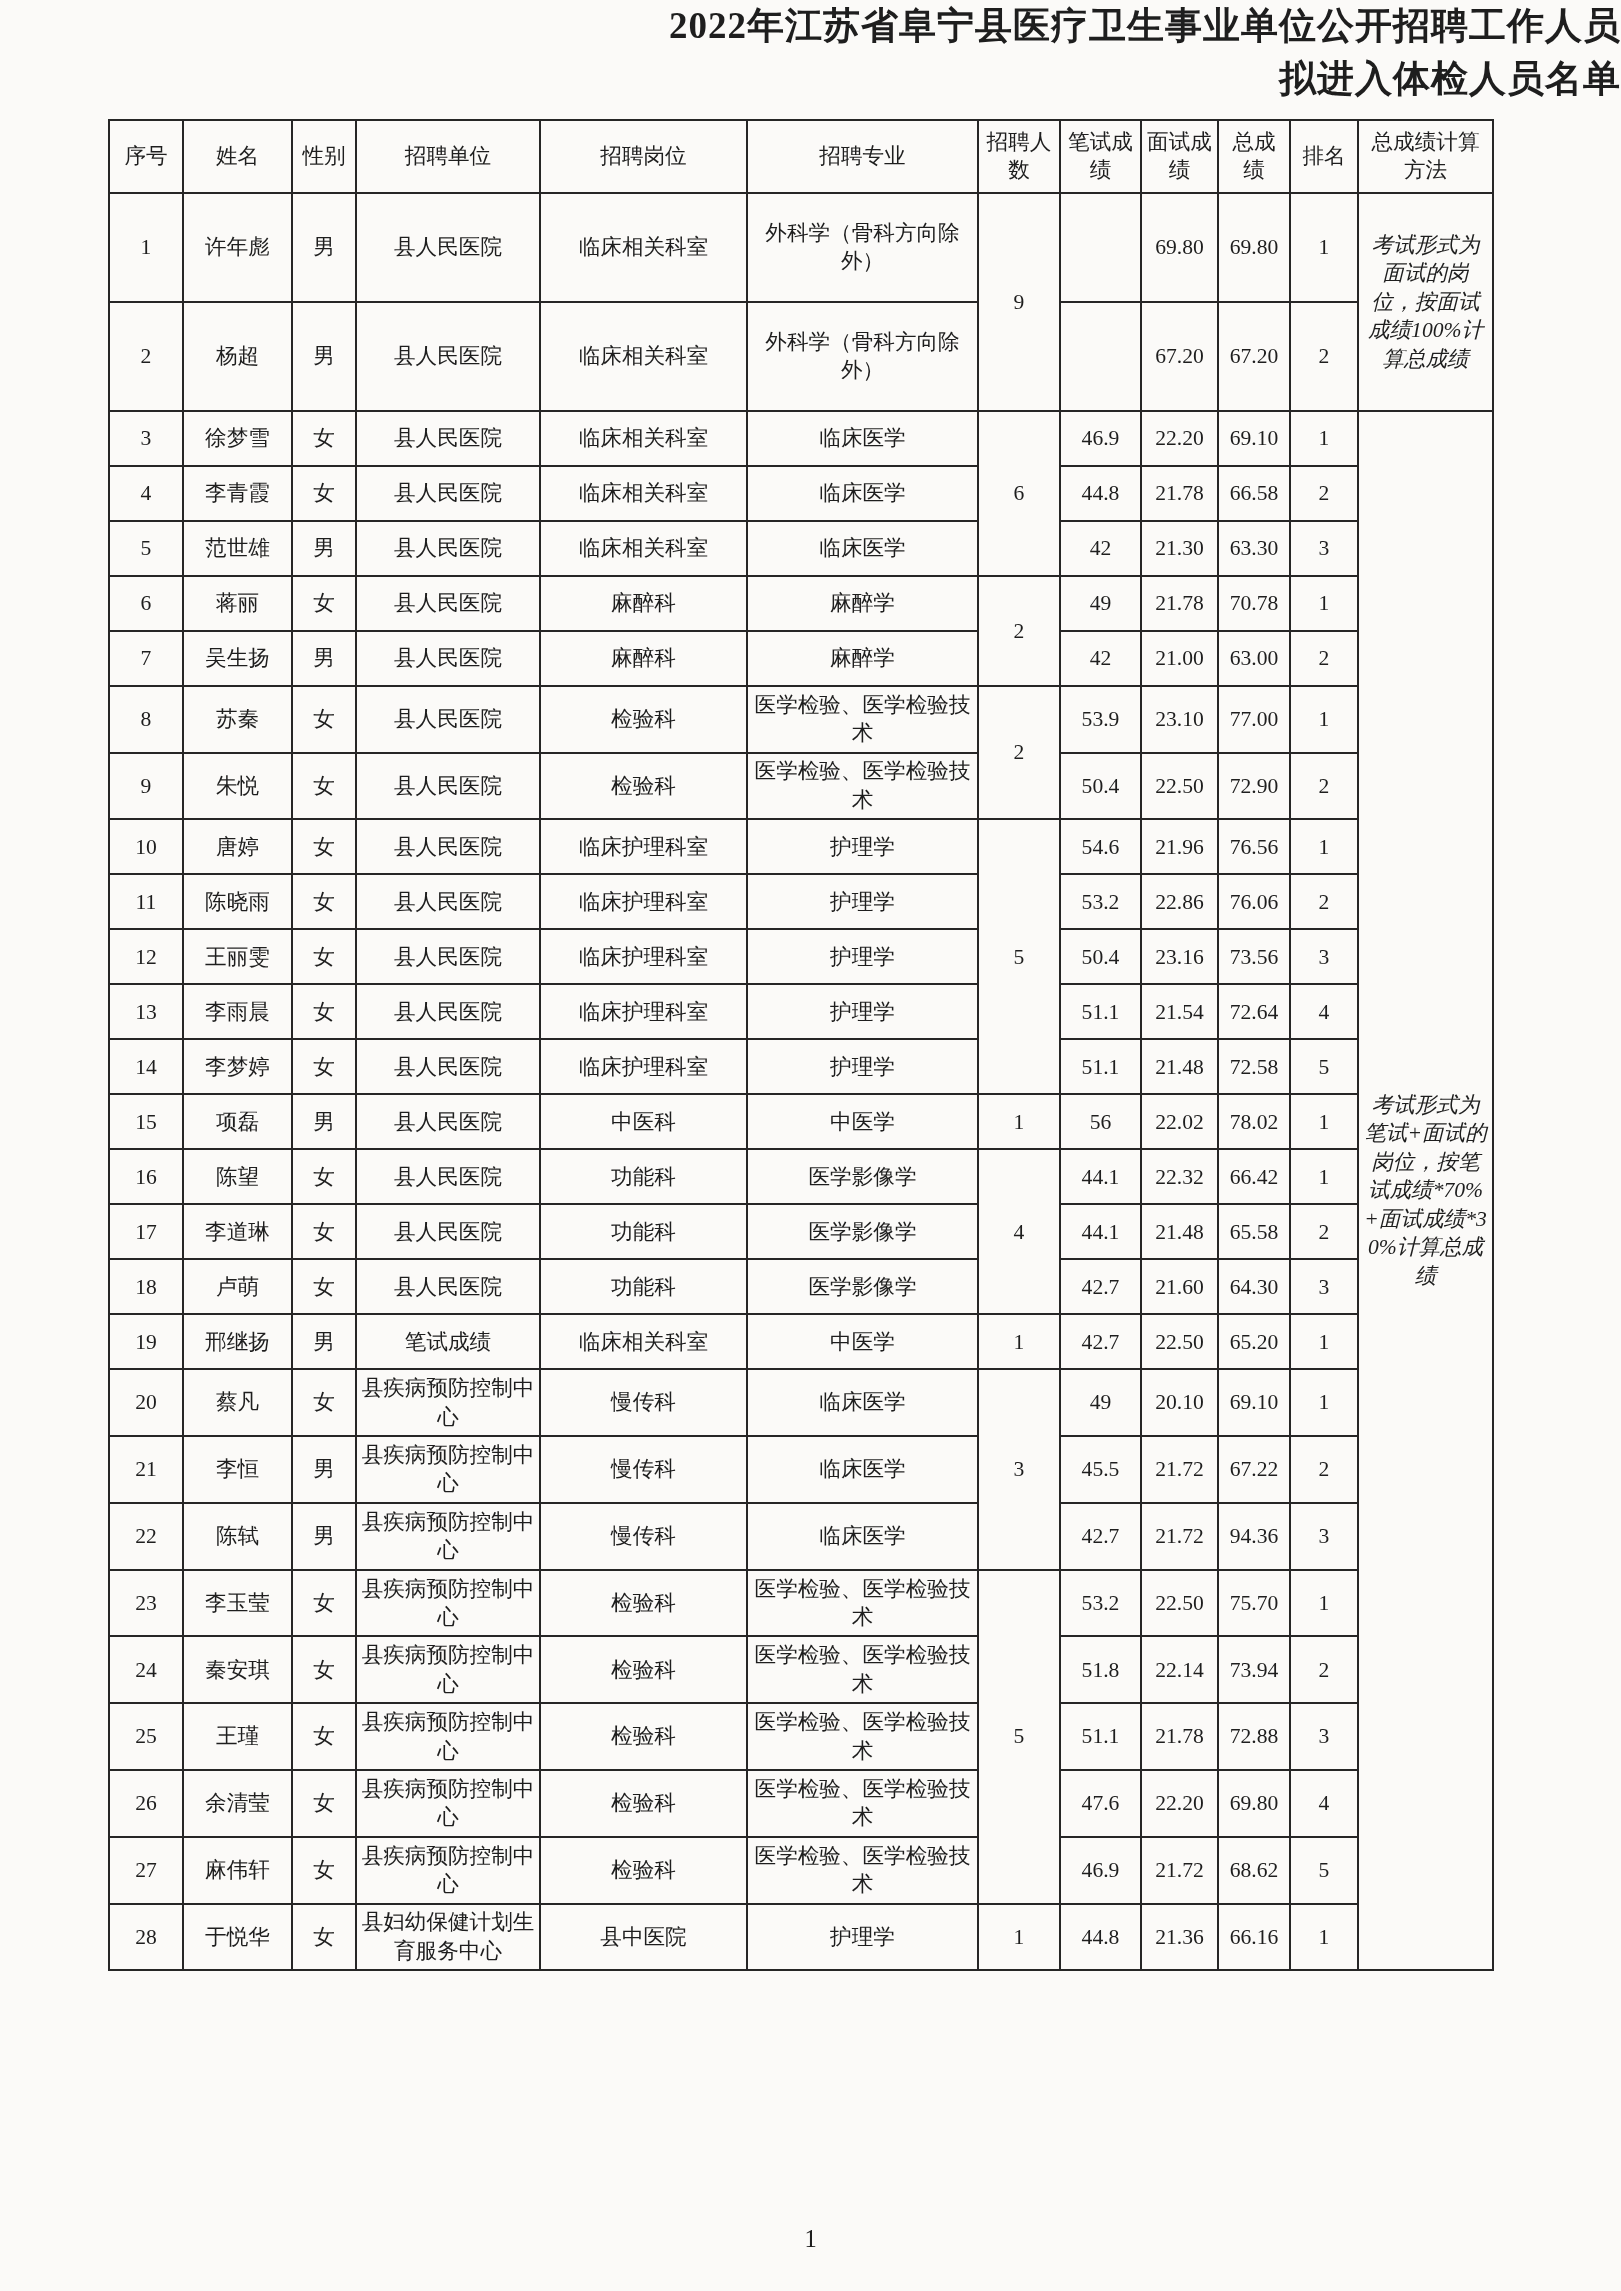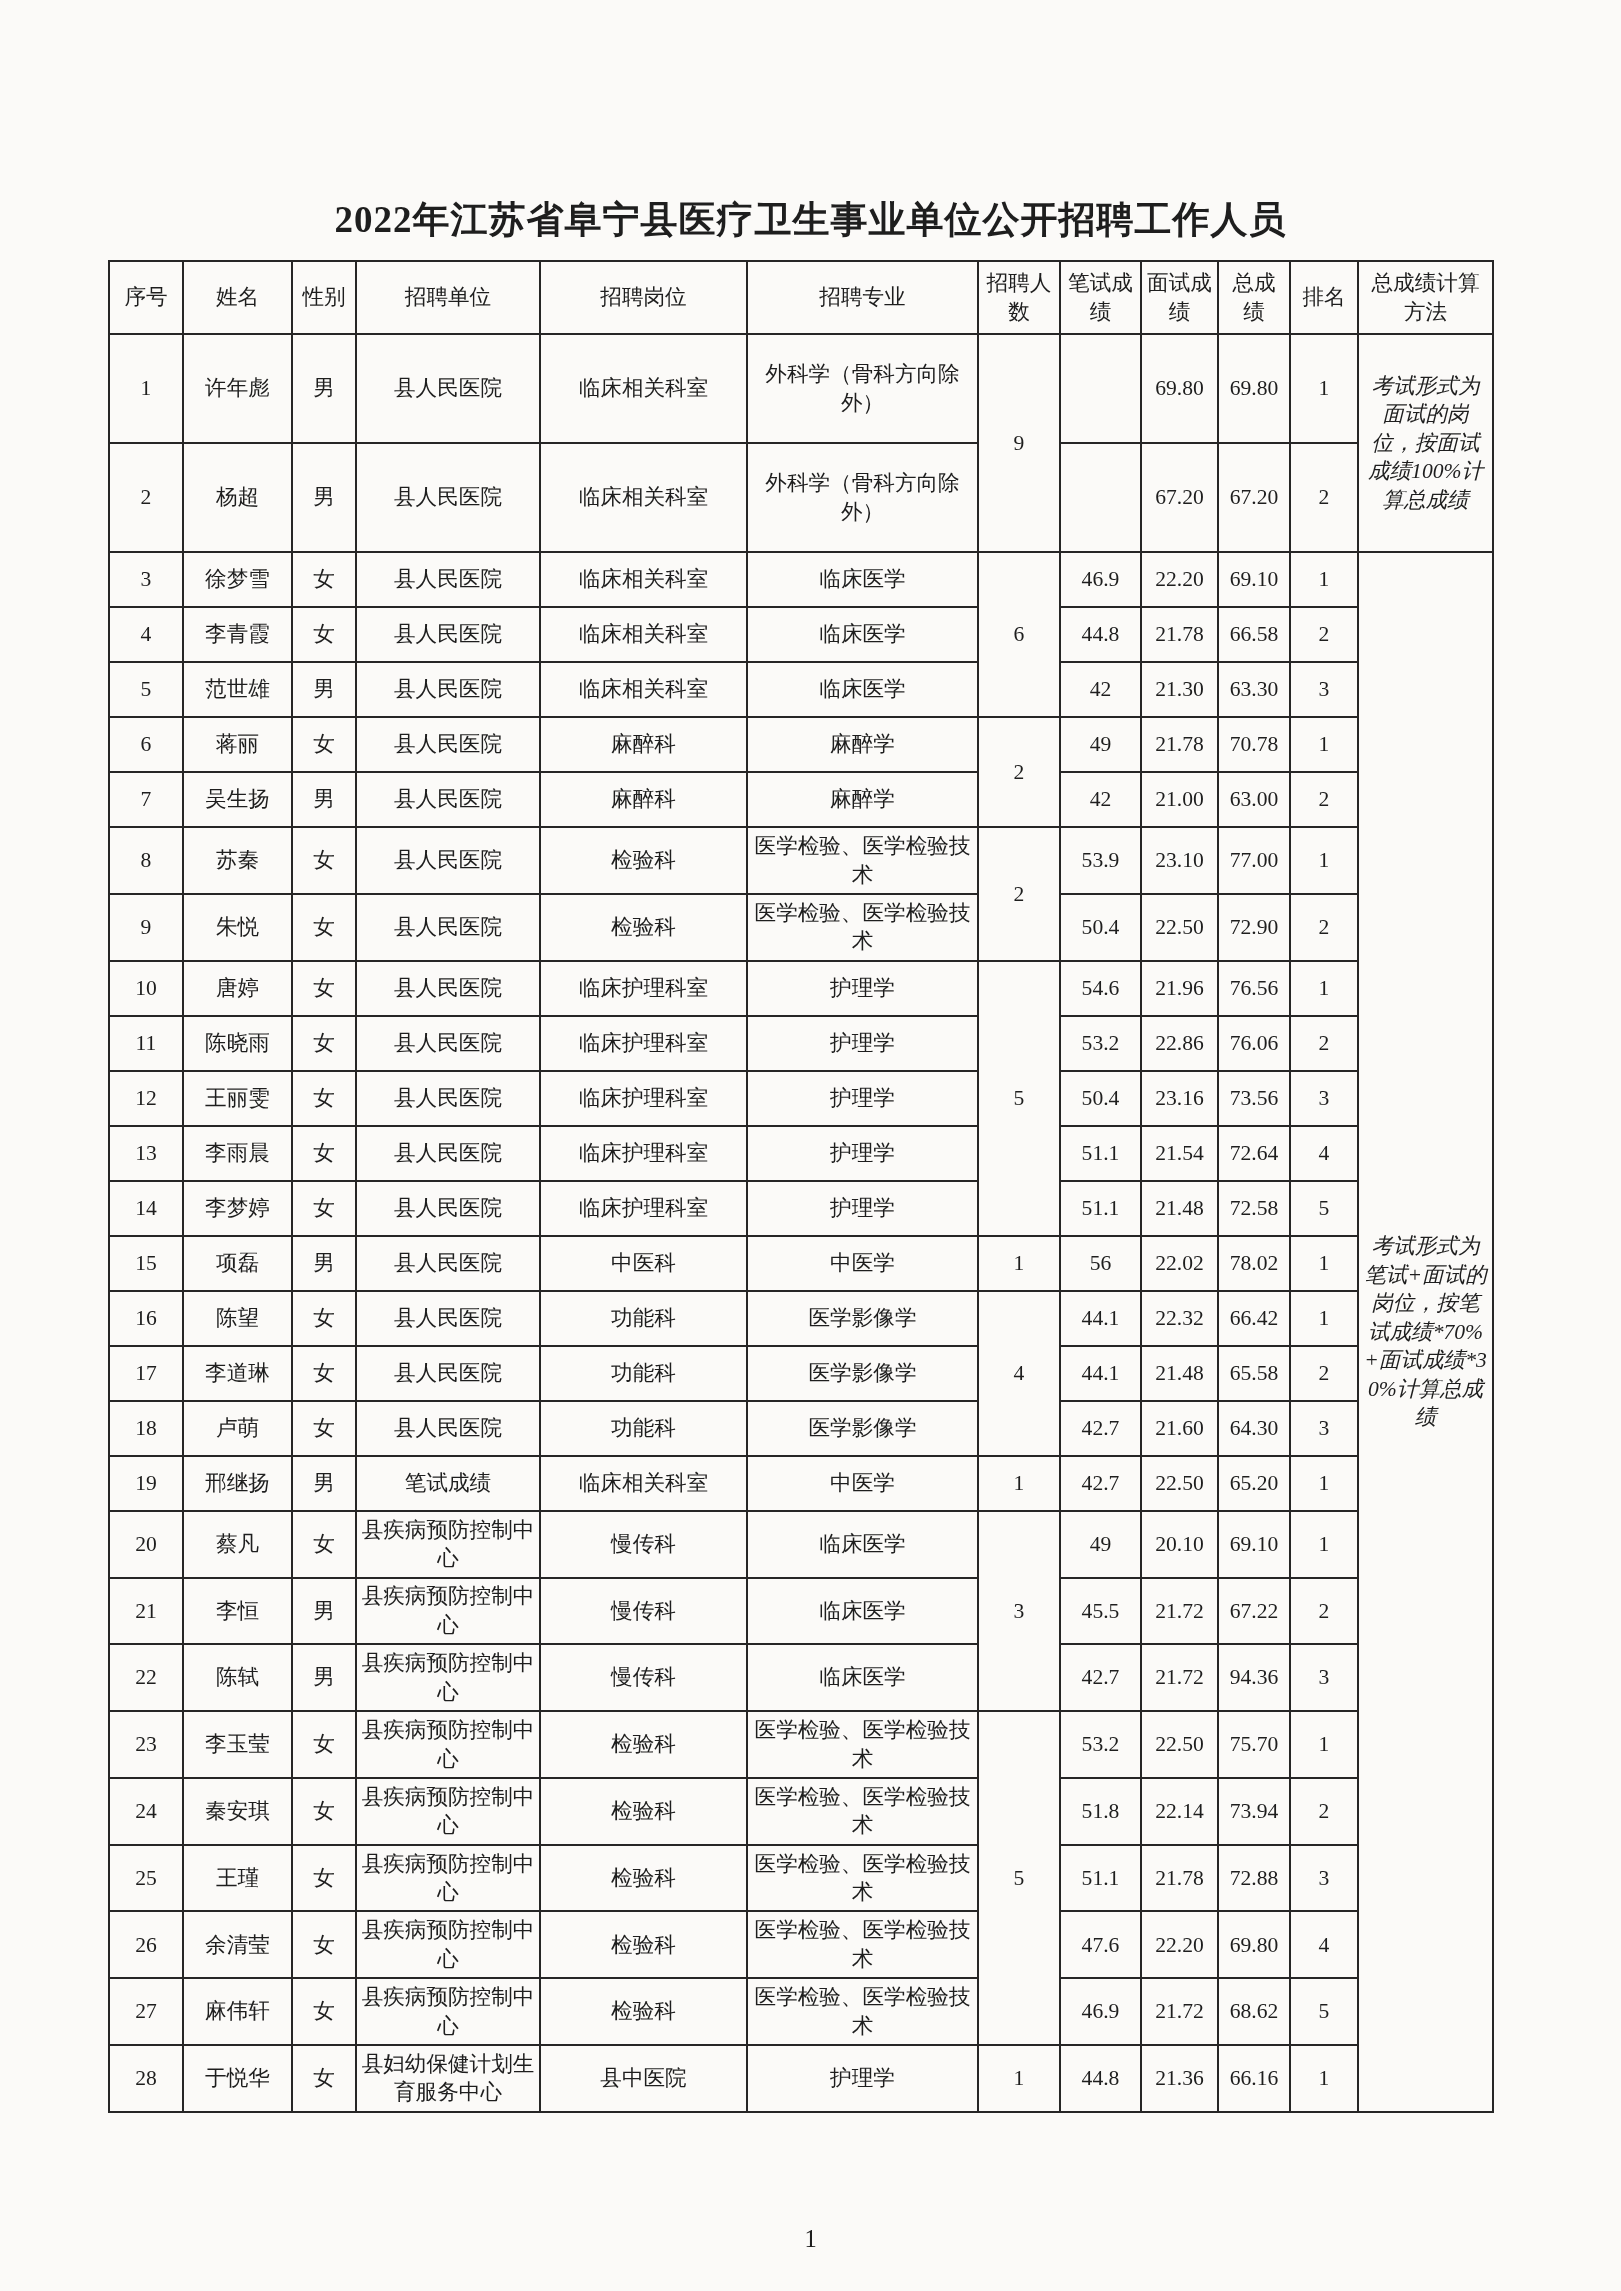--- a/index.html
+++ b/index.html
@@ -11,22 +11,21 @@
     position: relative;
     width: 1621px;
     height: 2292px;
     margin: 0 auto;
     background: #fbfaf8;
     color: #1e1e1e;
     font-family: "Liberation Serif", "DejaVu Serif", serif;
     overflow: hidden;
   }
   .title-block {
-    padding-top: 194px;
-    text-align: center;
+    text-align: right;
   }
   .doc-title {
     font-size: 37px;
     font-weight: 700;
     line-height: 1.42;
     letter-spacing: 1px;
   }
   table.doc-table {
     margin: 13.7px 0 0 108px;
     border-collapse: collapse;
@@ -61,20 +60,21 @@
     text-align: center;
     font-size: 24.5px;
   }
 </style>
 </head>
 <body>
 
 <div class="page">
   <div class="title-block">
     <div class="doc-title">2022年江苏省阜宁县医疗卫生事业单位公开招聘工作人员</div>
+    <div class="doc-title">拟进入体检人员名单</div>
   </div>
 
   <table class="doc-table">
     <colgroup>
       <col style="width:74px">
         <col style="width:109px">
         <col style="width:64px">
       <col style="width:184px">
         <col style="width:207px">
         <col style="width:231px">

